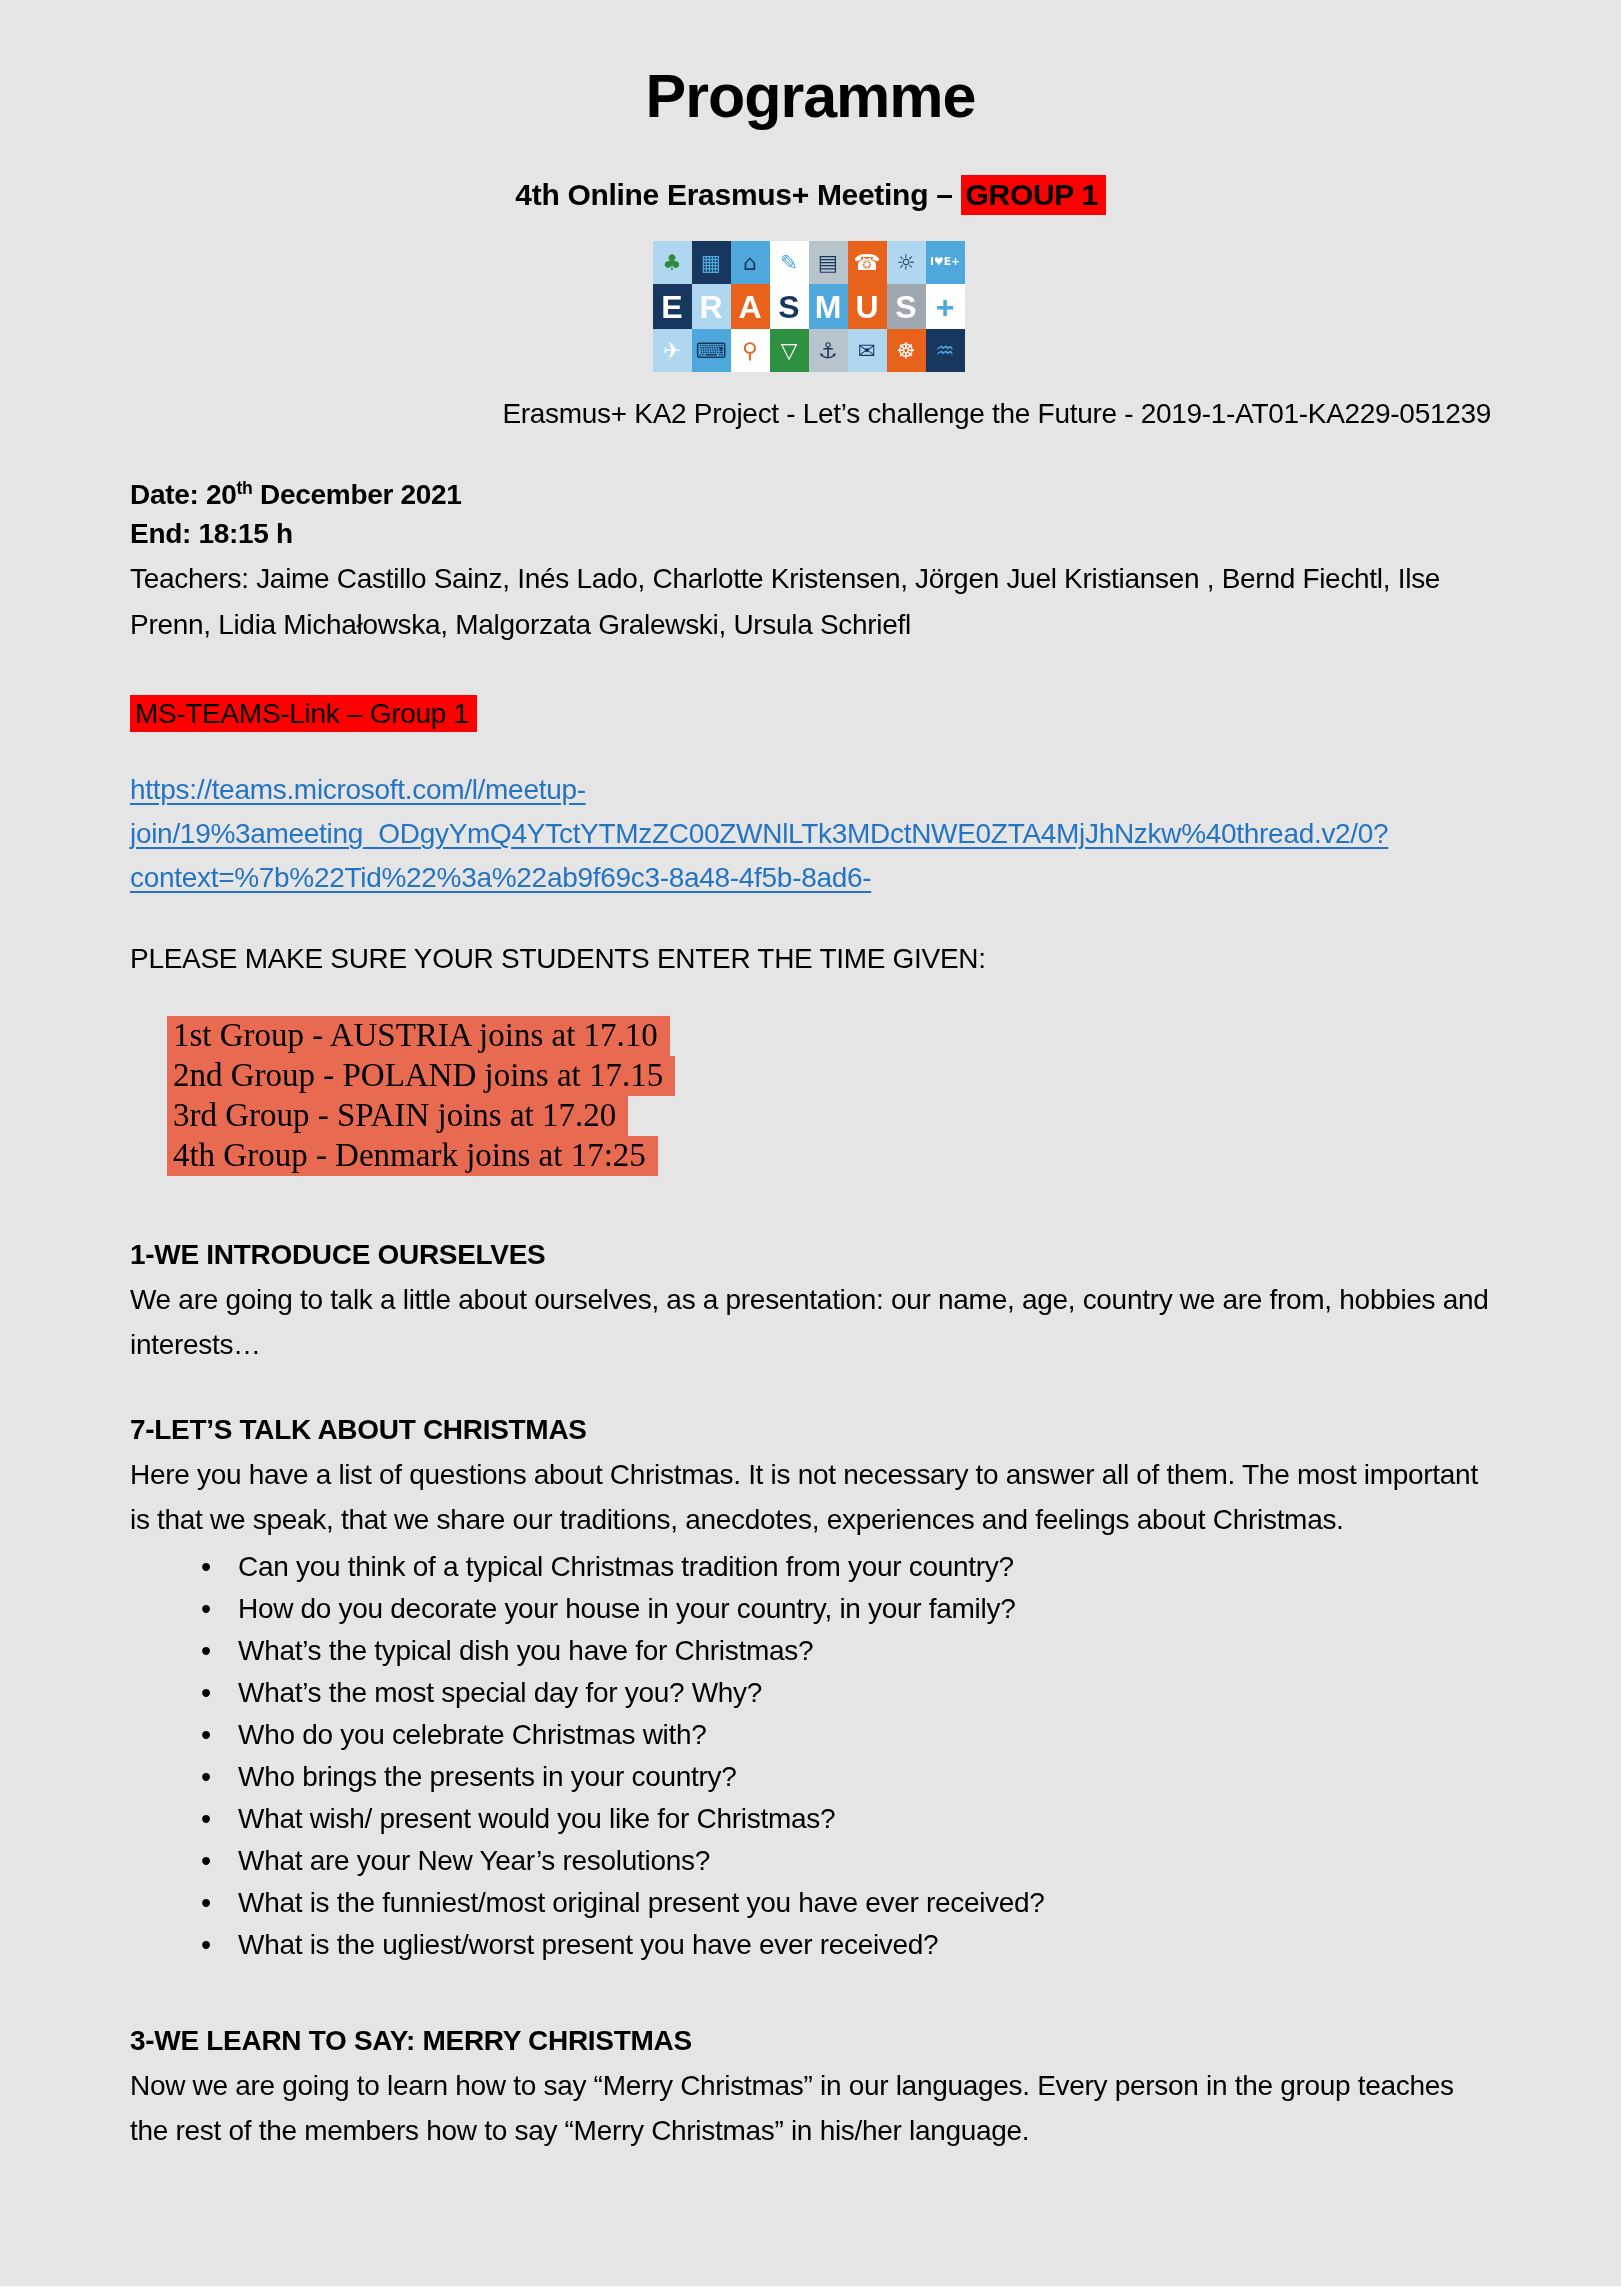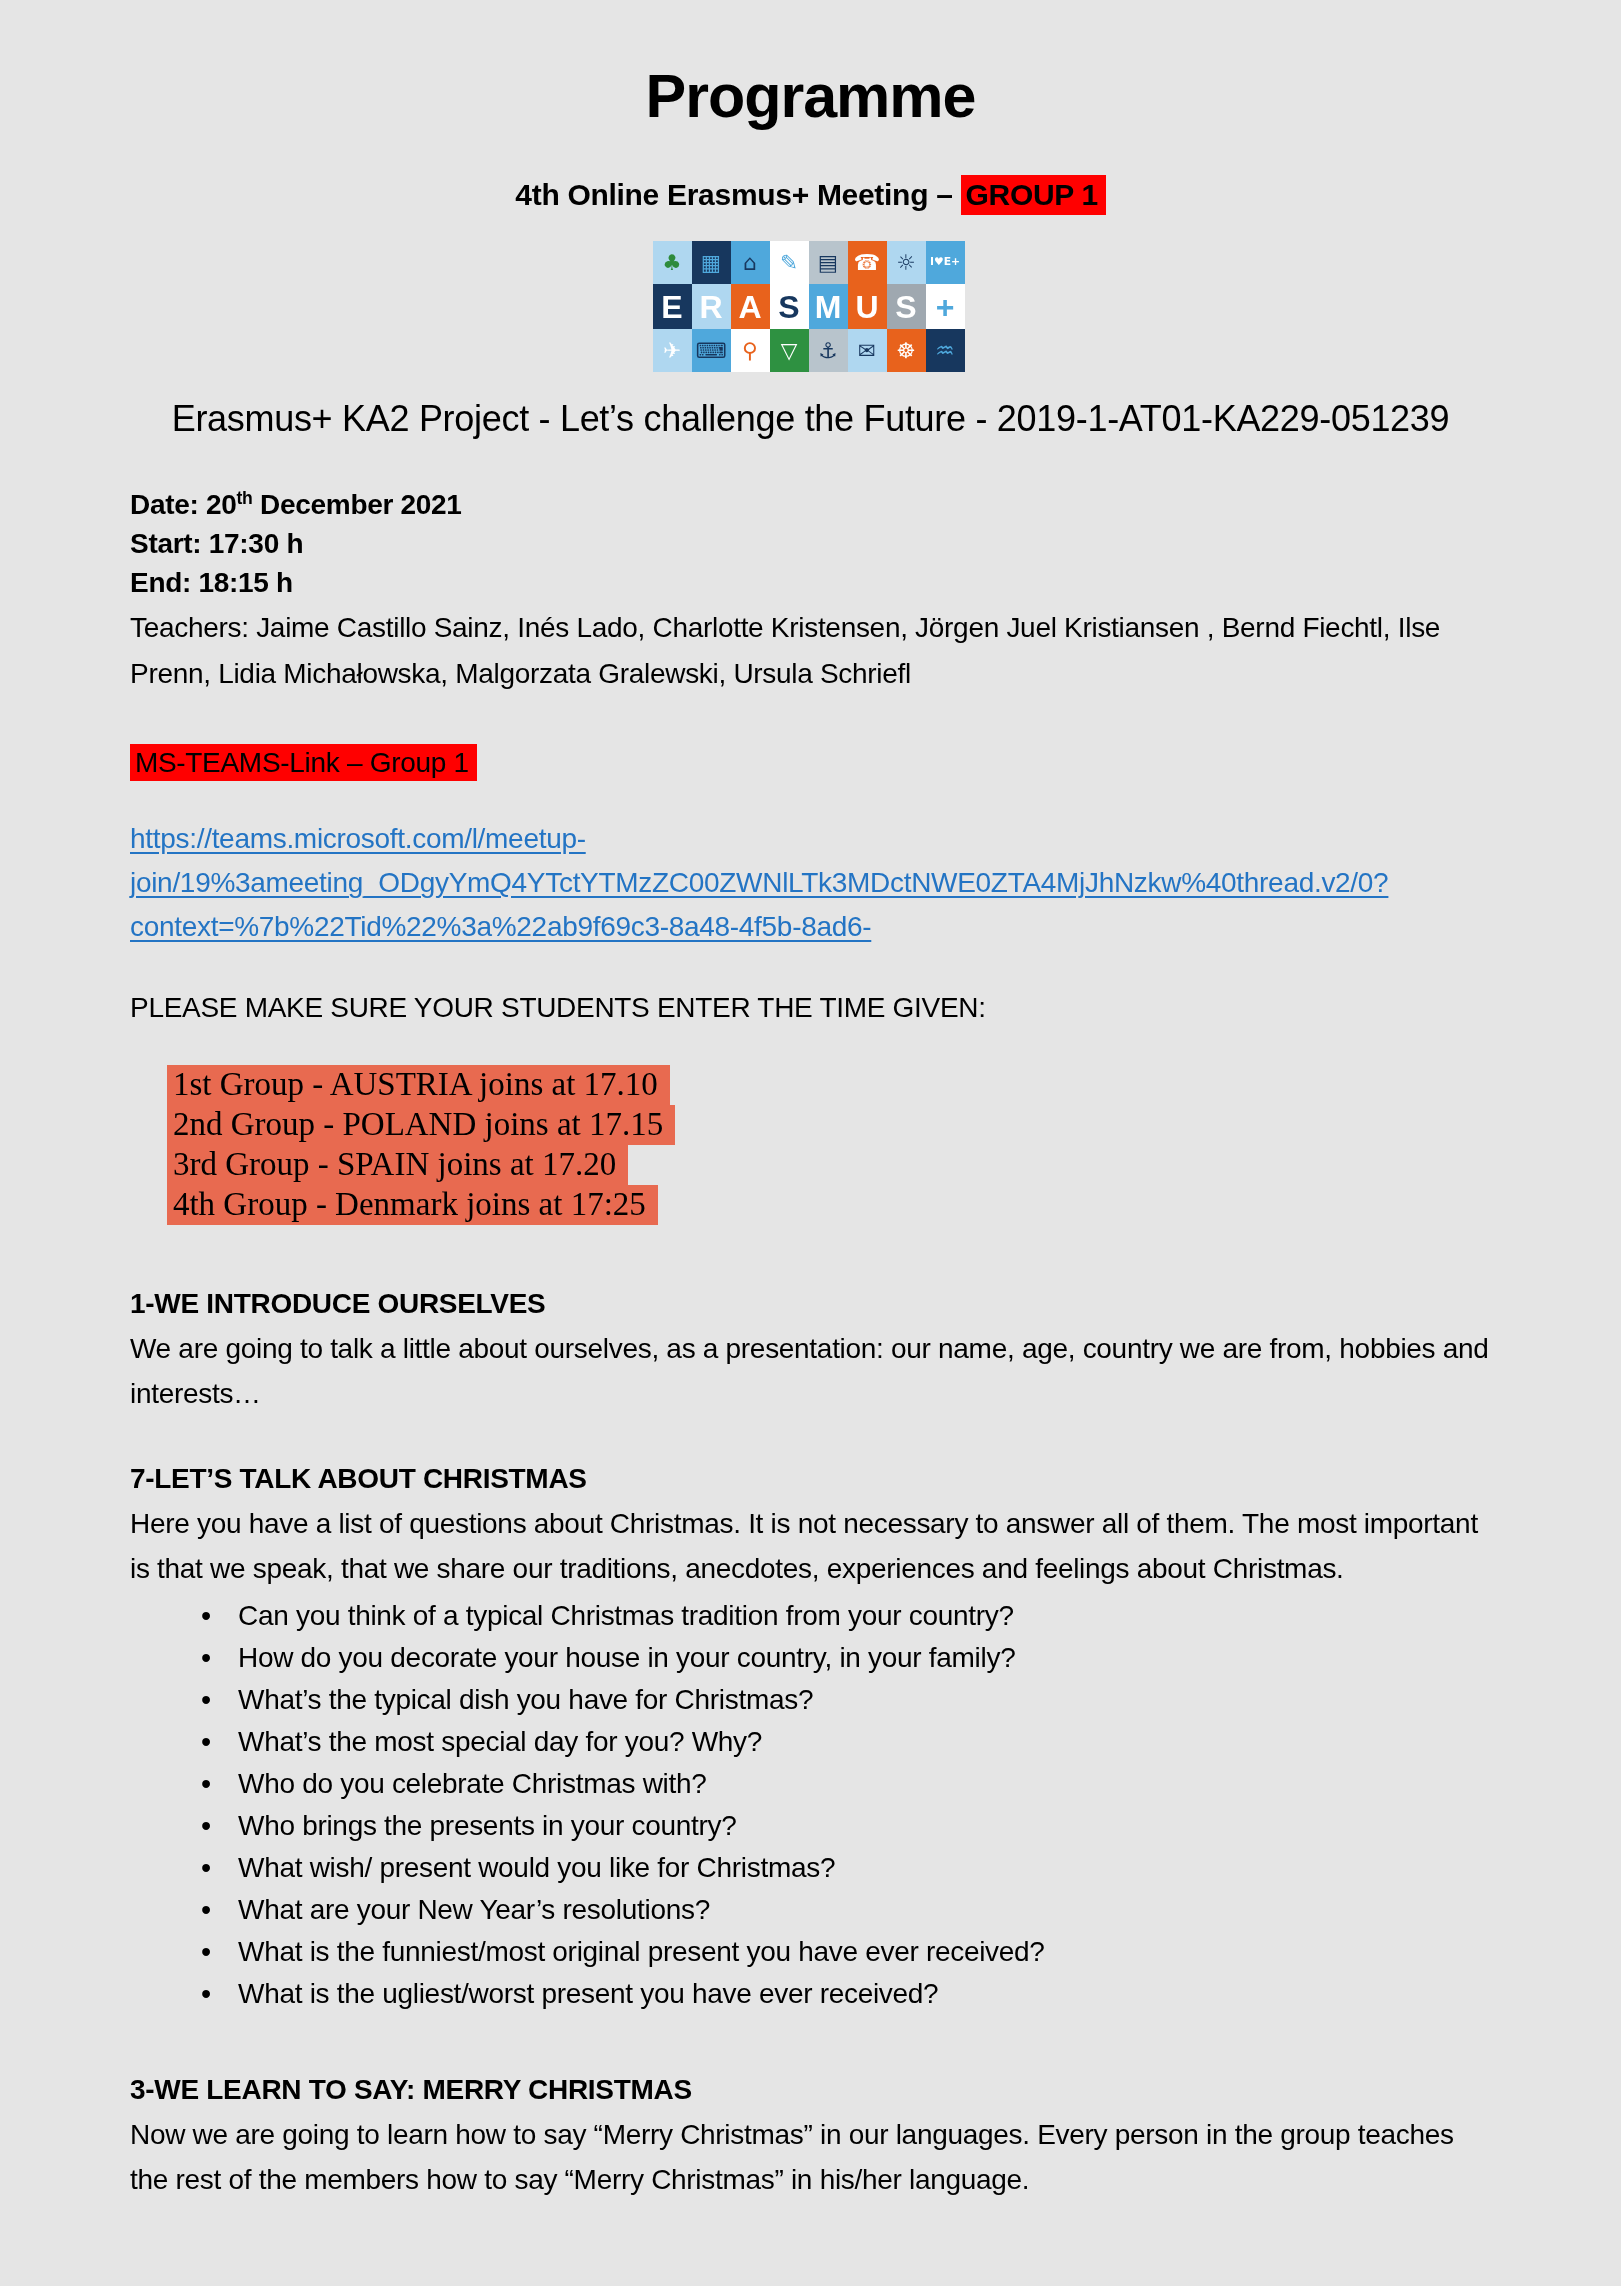--- a/index.html
+++ b/index.html
@@ -18,21 +18,21 @@
   
   .logo{width:316px;margin:29px auto 0;}
   .logo-row{display:flex;}
   .logo-tile{
     width:39px;height:43px;display:flex;align-items:center;justify-content:center;
     font-size:21.6px;line-height:1;font-family:"DejaVu Sans",sans-serif;letter-spacing:0;
     flex:0 0 39px;overflow:hidden;
   }
   .logo-row.letters .logo-tile{height:45px;font-size:32px;font-weight:bold;font-family:"Liberation Sans",sans-serif;}
   .logo-tile.small{font-size:10.8px;font-weight:bold;}
-  .project-line{margin-top:25.5px;text-align:center;font-size:36px;}
+  .project-line{margin-top:25.5px;text-align:right;font-size:28px;}
   
   .details{margin-top:45px;font-size:28px;}
   .details .bold-line{font-weight:bold;line-height:39px;margin:0;}
   .details .teachers{line-height:46px;margin:3.9px 0 0 0;}
   sup{font-size:17.6px;vertical-align:super;line-height:0;}
   .teams-label{margin-top:49px;font-size:28px;}
   .url-block{margin-top:39px;font-size:28px;line-height:44px;}
   .url-block a{color:#2374C4;text-decoration:none;display:block;}
   .url-line{display:block;text-decoration:underline;text-underline-offset:3.9px;word-break:break-all;}
   .notice{margin-top:43px;font-size:28px;}
@@ -96,21 +96,20 @@
           <div class="logo-tile" style="background: rgb(175, 215, 240); color: rgb(23, 55, 94);">✉</div>
           <div class="logo-tile" style="background: rgb(232, 98, 28); color: rgb(255, 255, 255);">☸</div>
           <div class="logo-tile" style="background: rgb(23, 55, 94); color: rgb(79, 168, 220);">♒</div>
         </div>
       </div>
 
     <div class="project-line">Erasmus+ KA2 Project - Let’s challenge the Future - 2019-1-AT01-KA229-051239</div>
 
     <div class="details">
       <p class="bold-line"><span>Date: 20</span><sup>th</sup><span> December 2021</span></p>
-      <p class="bold-line">Start: 17:30 h</p>
       <p class="bold-line">End: 18:15 h</p>
       <p class="teachers">Teachers: Jaime Castillo Sainz, Inés Lado, Charlotte Kristensen, Jörgen Juel Kristiansen , Bernd Fiechtl, Ilse Prenn, Lidia Michałowska, Malgorzata Gralewski, Ursula Schriefl</p>
     </div>
 
     <div class="teams-label"><span class="hl-red">MS-TEAMS-Link – Group 1</span></div>
 
     <div class="url-block">
       <a href="#">
           <span class="url-line">https://teams.microsoft.com/l/meetup-</span>
           <span class="url-line">join/19%3ameeting_ODgyYmQ4YTctYTMzZC00ZWNlLTk3MDctNWE0ZTA4MjJhNzkw%40thread.v2/0?</span>

